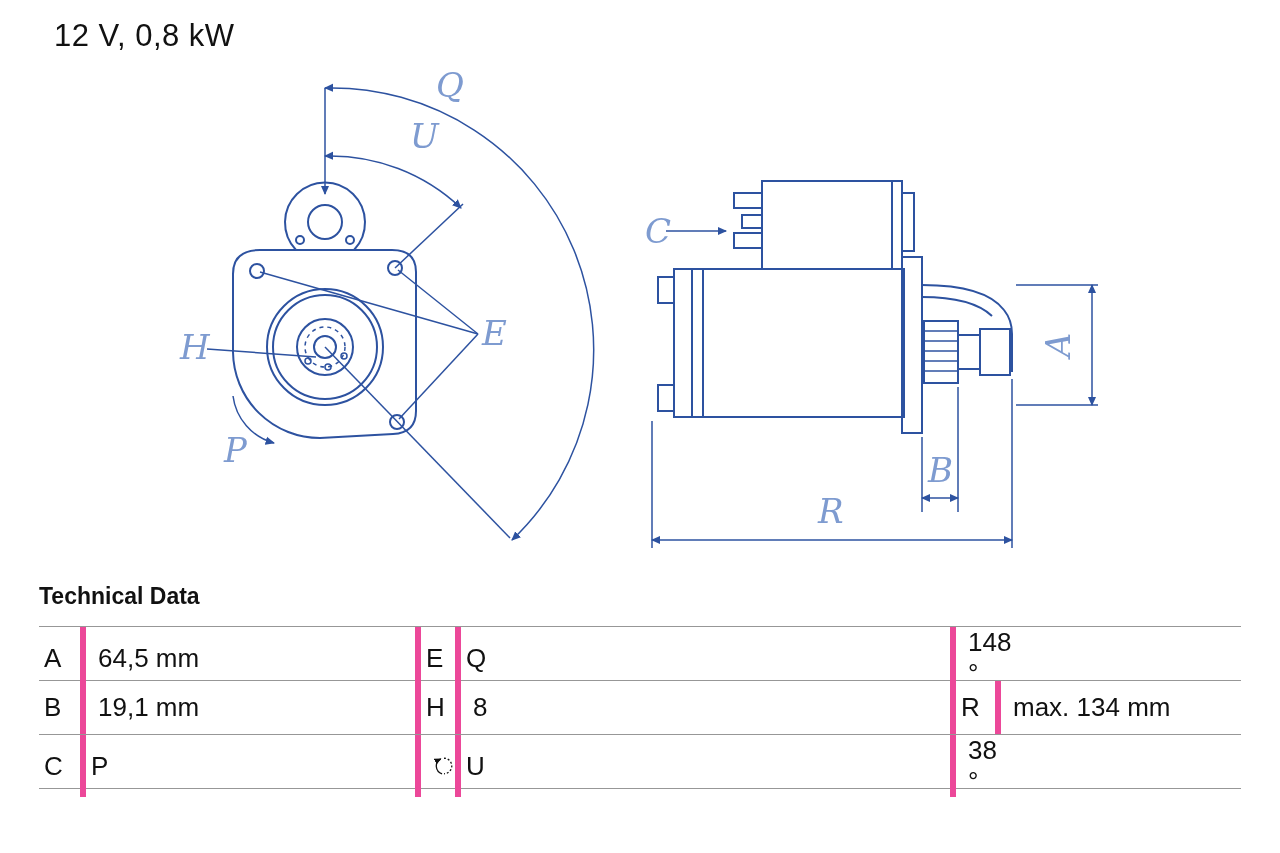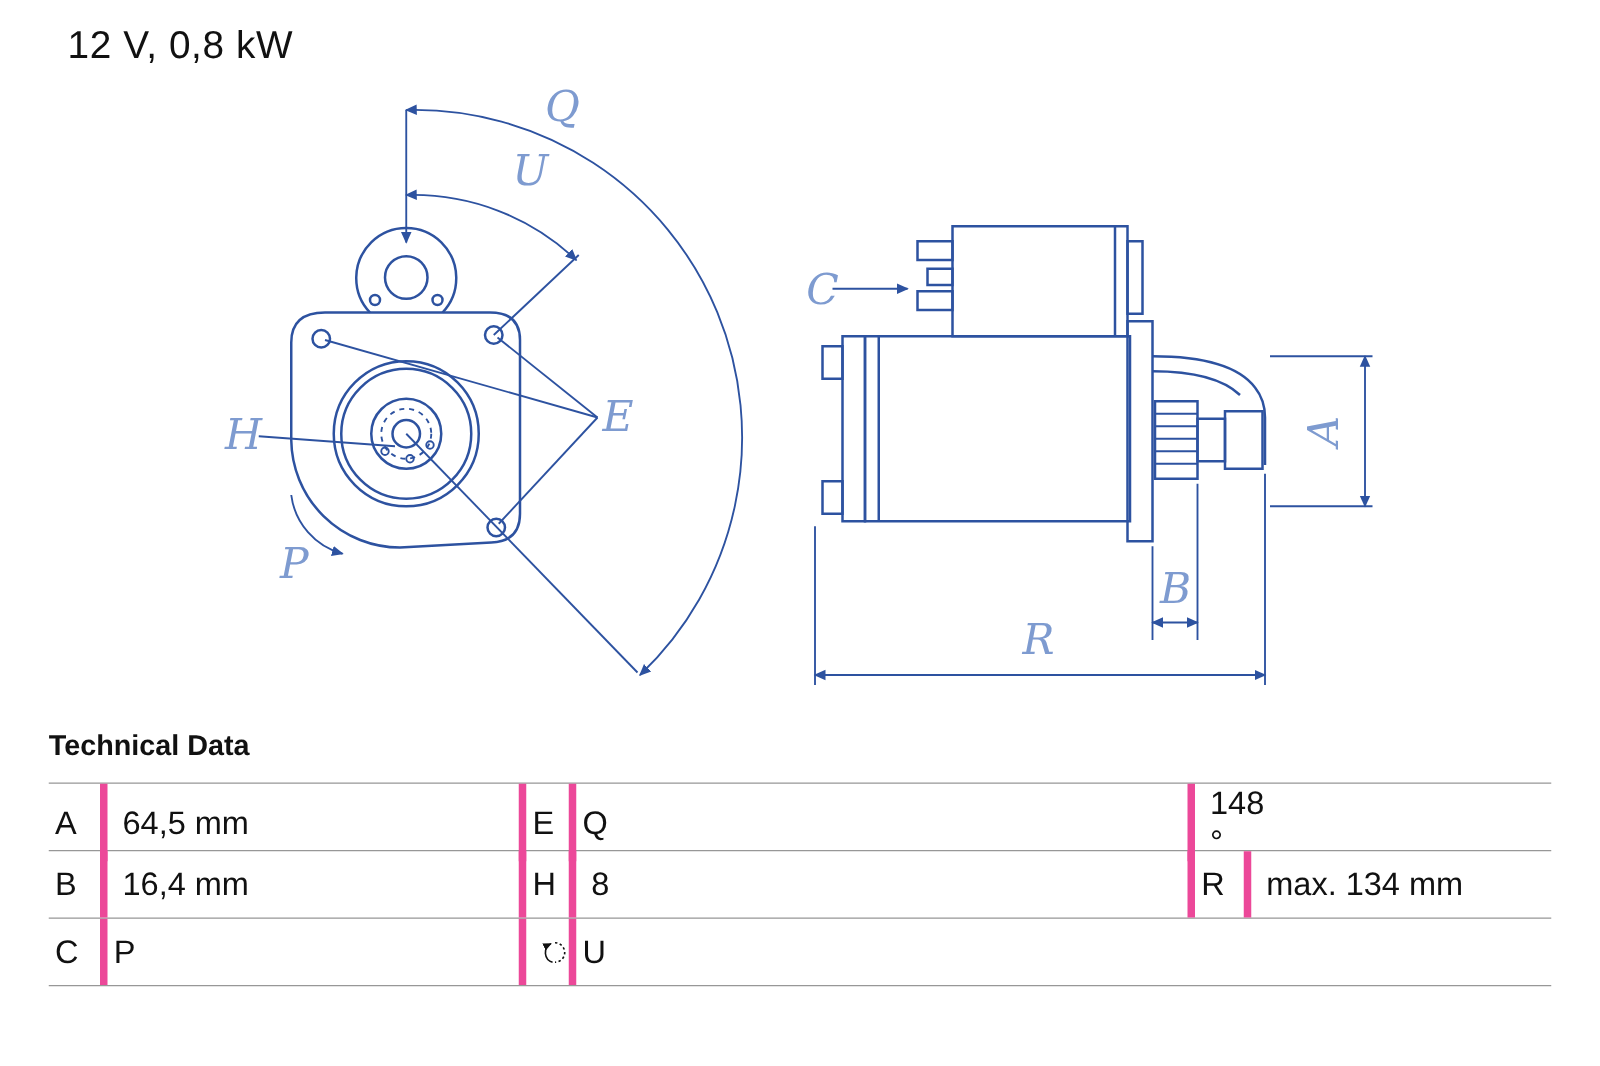--- a/index.html
+++ b/index.html
@@ -151,35 +151,36 @@
       <div class="trow">
         <div class="cell key">A</div>
         <div class="cell val">64,5 mm</div>
         <div class="cell key">E</div>
         <div class="cell key">Q</div>
         <div class="cell val">148 °</div>
       </div>
 
       <div class="trow">
         <div class="cell key">B</div>
-        <div class="cell val">16,4 mm</div>
+        <div class="cell val">19,1 mm</div>
         <div class="cell key">H</div>
         <div class="cell val">8</div>
         <div class="cell key">R</div>
         <div class="cell val">max. 134 mm</div>
       </div>
 
       <div class="trow">
         <div class="cell key">C</div>
         <div class="cell key">P</div>
         <div class="cell val">
           <svg class="roticon" width="34" height="34" viewBox="0 0 34 34">
             <path d="M 17 5 A 12 12 0 0 1 17 29" fill="none" stroke="#111111" stroke-width="2" stroke-dasharray="3 3"></path>
             <path d="M 14 29 A 12.4 12.4 0 0 1 12 6" fill="none" stroke="#111111" stroke-width="2" marker-end="url(#arrB)"></path>
           </svg>
         </div>
         <div class="cell key">U</div>
+        <div class="cell val">38 °</div>
       </div>
 
     </div>
   </div>
 
 </div>
 
 </body></html>

